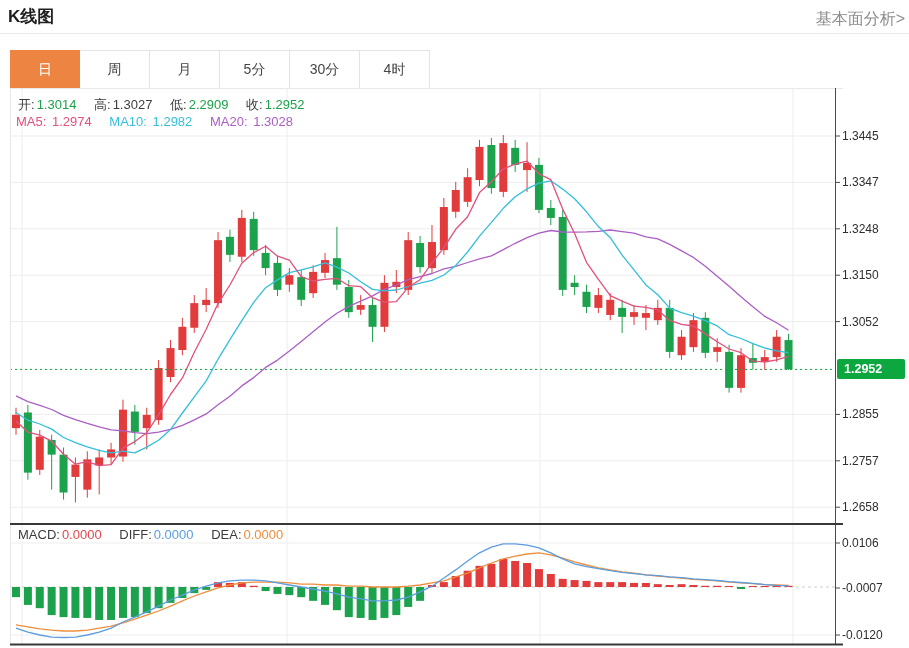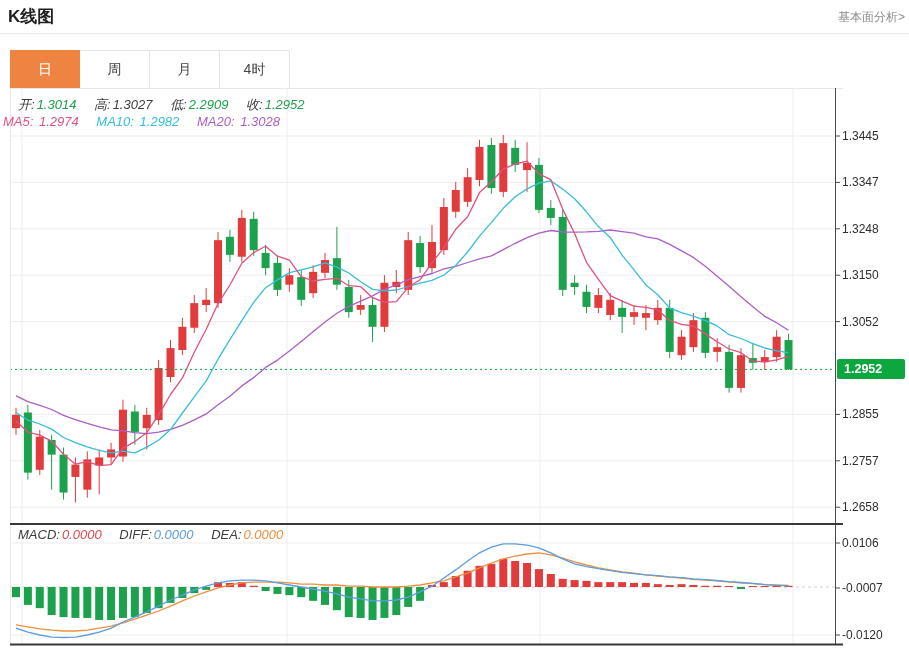--- a/index.html
+++ b/index.html
@@ -1,53 +1,55 @@
 <!DOCTYPE html>
 <html><head>
 <meta charset="utf-8">
 <style>
   html,body{margin:0;padding:0;background:#fff;}
   .page{position:relative;width:909px;height:648px;background:#fff;overflow:hidden;
         font-family:"Liberation Sans","DejaVu Sans",sans-serif;border-radius:7px;}
   .title{position:absolute;left:8px;top:5px;font-size:17px;font-weight:bold;color:#1f1f1f;margin:0;}
-  .fund-link{position:absolute;right:4px;top:9px;font-size:12px;text-decoration:none;cursor:pointer;}
+  .fund-link{position:absolute;right:4px;top:9px;font-size:16px;text-decoration:none;cursor:pointer;}
   .rule{position:absolute;left:0;top:33px;width:909px;height:1px;background:#e9e9e9;}
   .tabs{position:absolute;left:10px;top:50px;display:flex;height:39px;}
   .tab{box-sizing:border-box;width:70px;height:39px;display:flex;align-items:center;justify-content:center;
        font-size:14px;color:#454545;background:#fff;border:1px solid #e3e3e3;border-left:none;cursor:pointer;}
   .tab:first-child{border-left:1px solid #e3e3e3;}
   .tab.active{color:#fff;border-color:transparent;}
   .chart{position:absolute;left:0;top:88px;width:909px;height:560px;}
   #chart-svg{position:absolute;left:0;top:0;}
   .legend{position:absolute;font-size:13px;white-space:nowrap;z-index:3;}
-  .legend .grp{margin-right:14px;font-style:italic;}
+  .legend .grp{margin-right:14px;}
   .legend .lab{color:#3c3c3c;}
   .legend .val{margin-left:2px;}
   .legend-ohlc{left:18px;top:8px;}
-  .legend-ma{left:3px;top:26px;}
+  .legend-ma{left:16px;top:26px;}
   .legend-macd{left:18px;top:439px;}
   .legend-ma .lab{color:inherit;}
   .price-tag{position:absolute;left:837px;top:271px;width:68px;height:20px;border-radius:2px;
              color:#fff;font-size:12.5px;font-weight:bold;line-height:20px;padding-left:7px;
              box-sizing:border-box;z-index:4;}
   text.tick{font-size:12px;fill:#2e2e2e;font-family:"Liberation Sans","DejaVu Sans",sans-serif;}
 </style>
 </head>
 <body>
 
 <div class="page">
 
   <h1 class="title">K线图</h1>
   <a class="fund-link" style="color: rgb(140, 140, 140);">基本面分析&gt;</a>
   <div class="rule"></div>
 
   <div class="tabs">
     <div class="tab active" style="background: rgb(238, 132, 66);">日</div>
     <div class="tab">周</div>
     <div class="tab">月</div>
+    <div class="tab">5分</div>
+    <div class="tab">30分</div>
     <div class="tab">4时</div>
   </div>
 
   <div class="chart">
     <svg id="chart-svg" width="909" height="560" viewBox="0 88 909 560">
         <line x1="10" y1="136" x2="835" y2="136" stroke="#ededed" stroke-width="1"></line>
         <line x1="10" y1="182.4" x2="835" y2="182.4" stroke="#ededed" stroke-width="1"></line>
         <line x1="10" y1="228.8" x2="835" y2="228.8" stroke="#ededed" stroke-width="1"></line>
         <line x1="10" y1="275.2" x2="835" y2="275.2" stroke="#ededed" stroke-width="1"></line>
         <line x1="10" y1="321.6" x2="835" y2="321.6" stroke="#ededed" stroke-width="1"></line>

